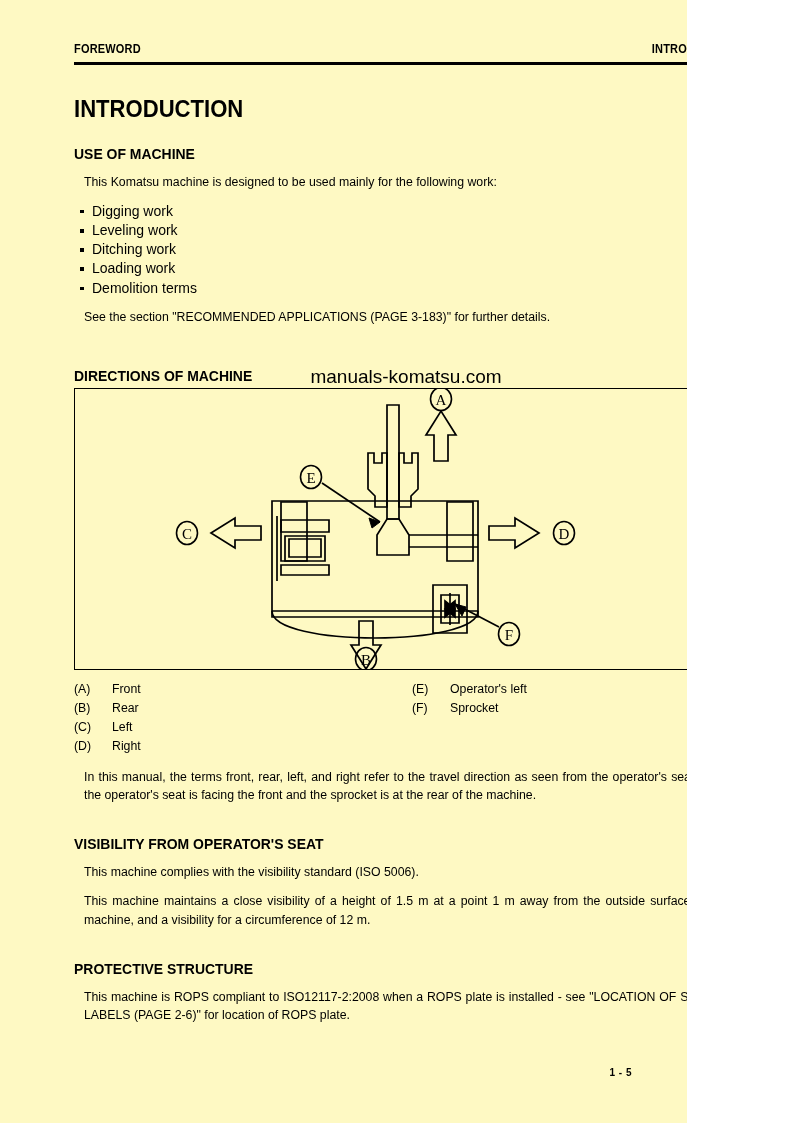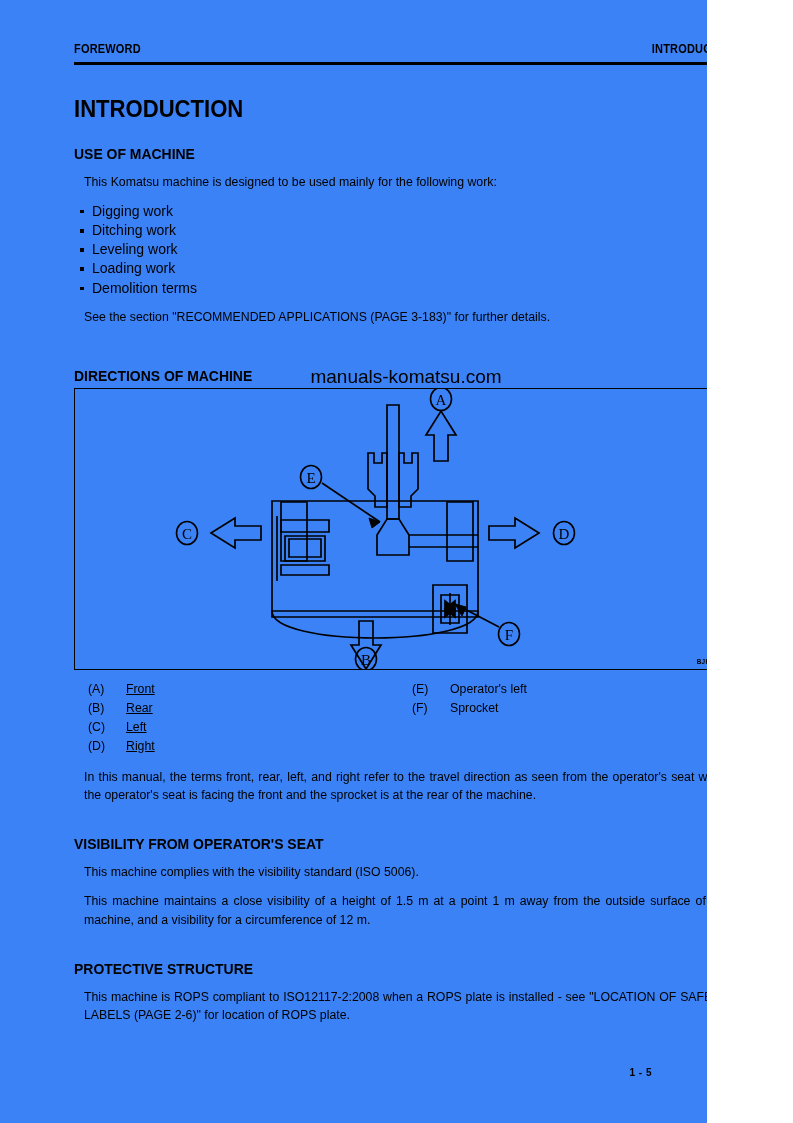--- a/index.html
+++ b/index.html
@@ -9,23 +9,22 @@
     background: #ffffff;
   }
   body {
     font-family: "Liberation Sans", sans-serif;
     color: #000000;
   }
   #page {
     position: relative;
     width: 687px;
     height: 1123px;
-    background: #3b82f6;
+    background: #fef9c3;
     overflow: hidden;
-    padding-left: 20px;
   }
 
   
   #header {
     position: absolute;
     left: 74px;
     top: 42px;
     width: 664px;
     height: 26px;
   }
@@ -150,21 +149,21 @@
   
   #legend {
     position: relative;
     margin-top: 10px;
     height: 78px;
   }
   #legend .col {
     position: absolute;
     top: 0;
   }
-  #legend .col.left  { left: 14px; text-decoration: underline; }
+  #legend .col.left  { left: 0px; }
   #legend .col.right { left: 338px; }
   #legend .row {
     font-size: 12.3px;
     line-height: 19px;
     white-space: nowrap;
   }
   #legend .row .key {
     display: inline-block;
     width: 38px;
   }
@@ -191,22 +190,22 @@
   </div>
 
   <div id="content">
 
     <h1 class="page-title">INTRODUCTION</h1>
 
     <h2 class="sec-title">USE OF MACHINE</h2>
     <p class="body-text">This Komatsu machine is designed to be used mainly for the following work:</p>
     <ul class="bullets">
       <li>Digging work</li>
+      <li>Leveling work</li>
       <li>Ditching work</li>
-      <li>Leveling work</li>
       <li>Loading work</li>
       <li>Demolition terms</li>
     </ul>
     <p class="body-text">See the section "RECOMMENDED APPLICATIONS (PAGE 3-183)" for further details.</p>
 
     <div class="gap-lg"></div>
 
     <h2 class="sec-title">DIRECTIONS OF MACHINE</h2>
 
     <div id="figure-block">

